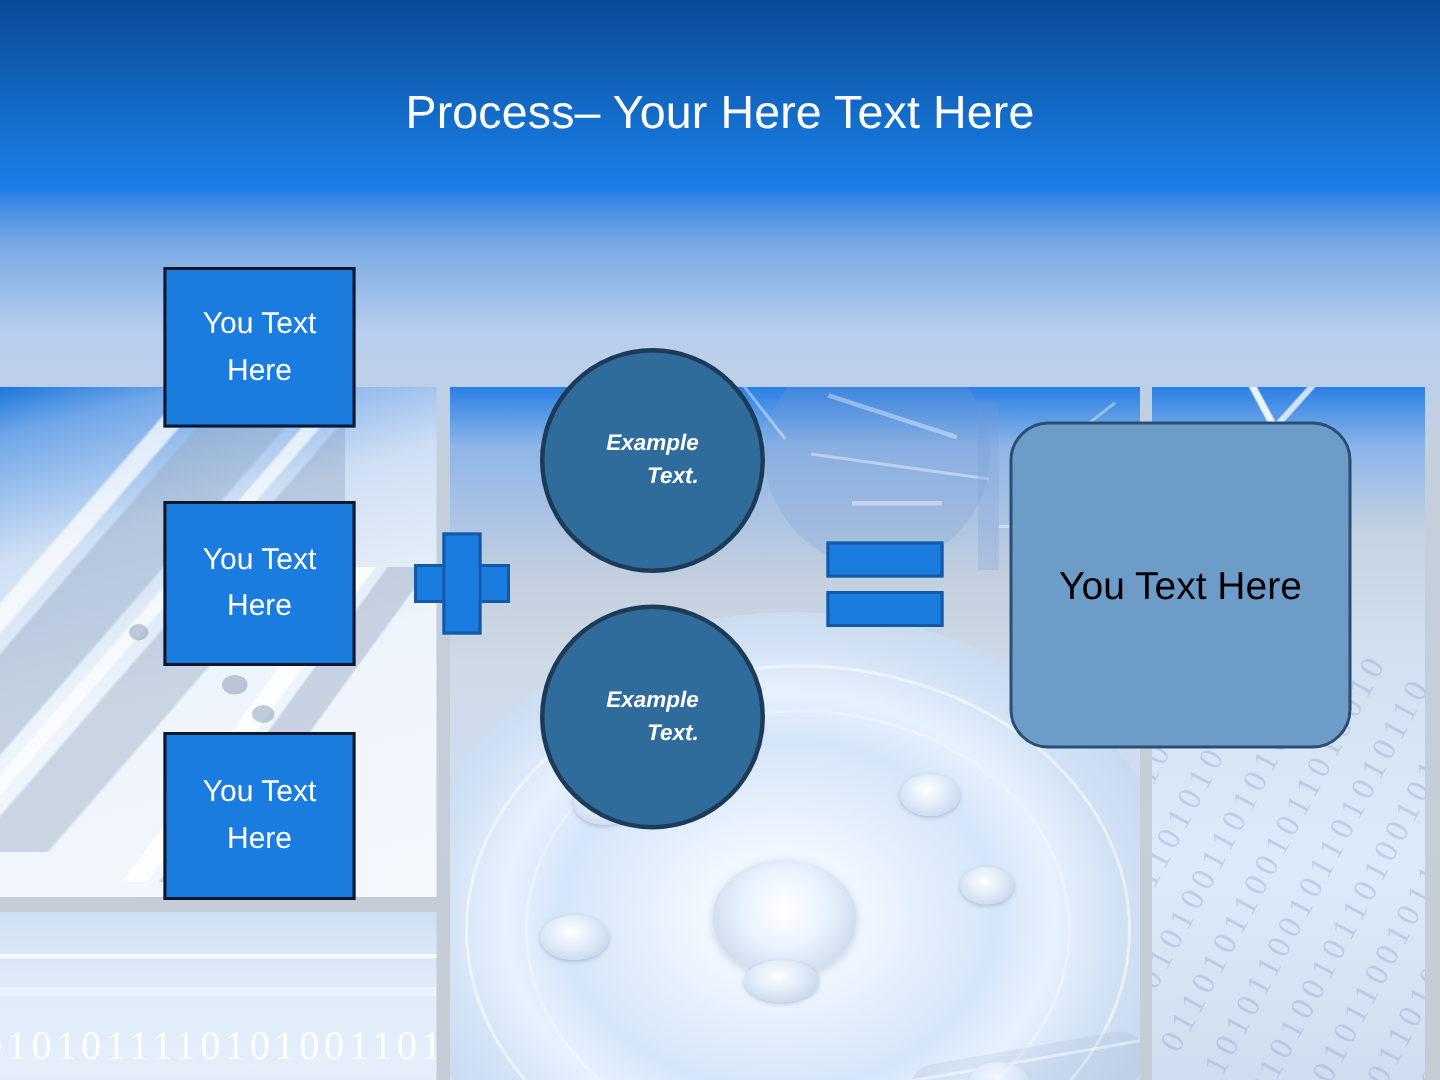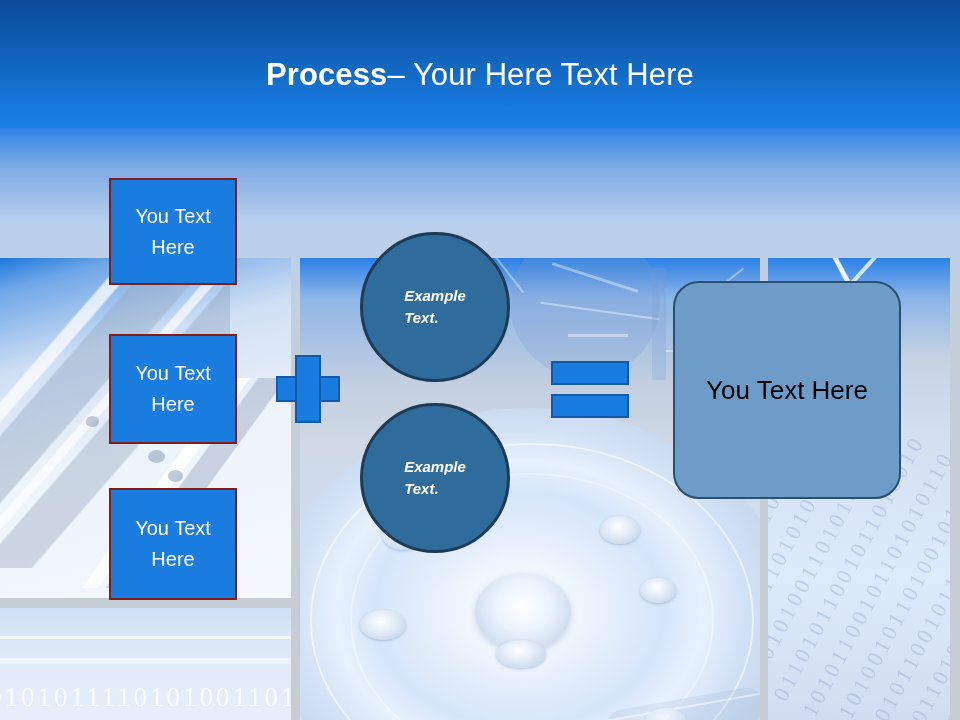--- a/index.html
+++ b/index.html
@@ -15,21 +15,21 @@
     position:absolute;left:0;top:0;width:960px;height:128px;
     background:linear-gradient(180deg,#0b4a99 0%,#0e58ac 25%,#1269c4 55%,#1878dd 82%,#1a80ea 100%);
     overflow:hidden;z-index:30;
   }
   .header-title{
     position:absolute;left:0;top:0;width:960px;height:128px;
     display:flex;align-items:center;justify-content:center;
     color:#ffffff;font-size:31px;letter-spacing:.1px;
     padding-top:22px;box-sizing:border-box;white-space:nowrap;
   }
-  .title-strong{font-weight:bold;}
+  .title-strong{font-weight:normal;}
   .title-rest{font-weight:normal;}
 
   
   .body-bg{
     position:absolute;left:0;top:128px;width:960px;height:592px;
     background:linear-gradient(180deg,#2d82e6 0%,#79a9e4 6%,#b9cfef 16%,#c4cfdc 30%,#c6ccd4 100%);
     overflow:hidden;
   }
 
   
@@ -112,30 +112,30 @@
   }
   .diagwrap{position:absolute;left:-40px;top:60px;width:280px;height:540px;
     transform:rotate(-62deg);transform-origin:50% 50%;}
   .diagrow{
     position:absolute;white-space:nowrap;color:rgba(150,170,205,.42);
     font-family:"Liberation Serif","DejaVu Serif",serif;font-size:22px;letter-spacing:4px;
   }
 
   
   .box-blue{
-    position:absolute;background:#1b7ce0;border:2px solid #7f1d1d;
+    position:absolute;background:#1b7ce0;border:2px solid #0f172a;
     color:#ffffff;font-size:20px;line-height:1.55;text-align:center;
     display:flex;align-items:center;justify-content:center;
     box-sizing:border-box;z-index:12;
   }
   .circle-navy{
     position:absolute;border-radius:50%;
     background:#2f6b9b;border:3px solid #1d3a57;
     color:#ffffff;font-size:15px;font-weight:bold;font-style:italic;line-height:1.5;
-    text-align:left;display:flex;align-items:center;justify-content:center;
+    text-align:right;display:flex;align-items:center;justify-content:center;
     box-sizing:border-box;z-index:12;
   }
   .plus-sign{position:absolute;z-index:12;}
   .plus-sign .bar{position:absolute;background:#1b7ce0;border:2px solid #1259a8;box-sizing:border-box;}
   .plus-h{left:0;top:21px;width:64px;height:26px;}
   .plus-v{left:19px;top:0px;width:26px;height:68px;}
   .plus-mask{position:absolute;left:21px;top:23px;width:22px;height:22px;background:#1b7ce0;}
   .eq-sign{position:absolute;z-index:12;}
   .eq-sign .bar{
     position:absolute;left:0;width:78px;height:24px;

